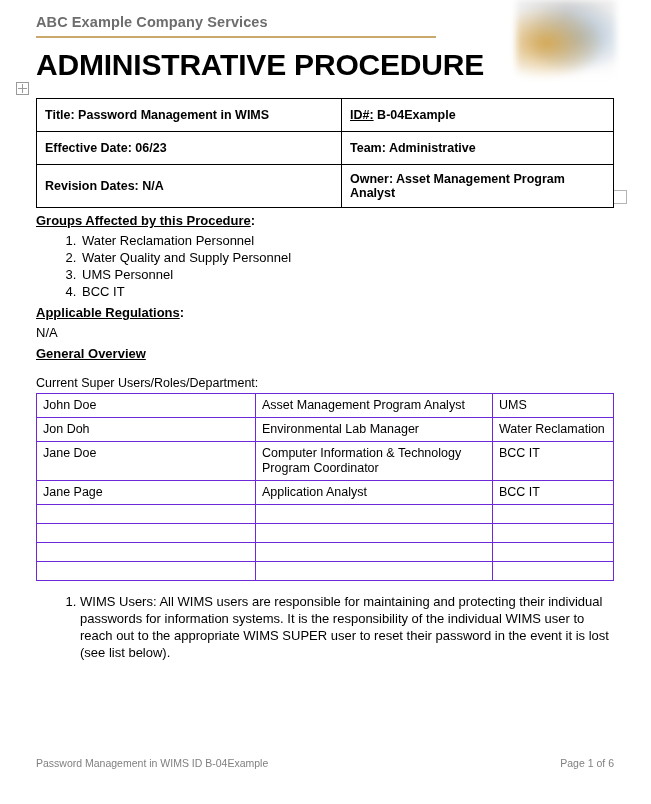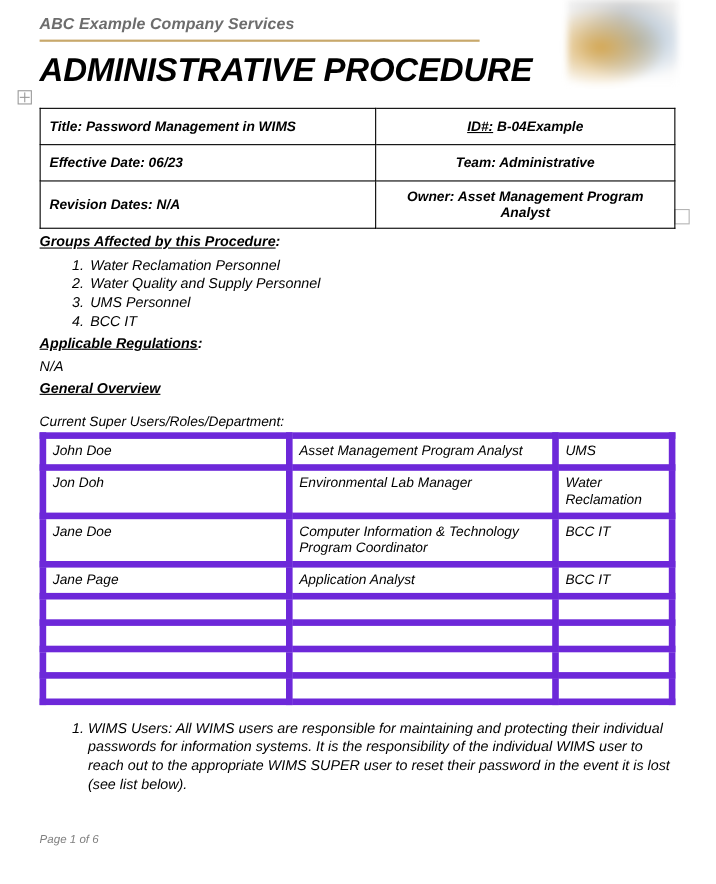--- a/index.html
+++ b/index.html
@@ -13,21 +13,20 @@
     font-family: "Liberation Sans", sans-serif;
     color: #000000;
     position: relative;
     overflow: hidden;
   }
   .page {
     position: relative;
     width: 651px;
     height: 748px;
     background: #ffffff;
-    font-style: italic;
   }
   
   .logo-blob {
     position: absolute;
     top: 0;
     left: 516px;
     width: 100px;
     height: 78px;
     background:
       radial-gradient(ellipse at 30% 55%, rgba(214,160,60,0.85) 0%, rgba(214,160,60,0) 60%),
@@ -106,21 +105,21 @@
   }
   table.meta td {
     border: 1px solid #000;
     font-size: 12.5px;
     font-weight: bold;
     padding: 7px 8px;
     vertical-align: middle;
     height: 18px;
   }
   td.left-cell { text-align: left; }
-  td.right-cell { text-align: center; }
+  td.right-cell { text-align: left; }
   .underline { text-decoration: underline; }
 
   .section {
     margin-top: 3px;
   }
   .section-head {
     font-size: 13px;
     font-weight: bold;
     text-decoration: underline;
     display: inline;
@@ -146,21 +145,21 @@
     font-size: 12.5px;
     margin: 14px 0 3px 0;
   }
 
   table.roles {
     border-collapse: collapse;
     width: 578px;
     table-layout: fixed;
   }
   table.roles td {
-    border: 6px solid #6d28d9;
+    border: 1px solid #6d28d9;
     font-size: 12.5px;
     padding: 4px 6px;
     vertical-align: top;
     line-height: 15px;
   }
   table.roles td.empty { height: 14px; padding: 2px 6px; }
 
   ol.tail {
     margin: 12px 0 0 0;
     padding-left: 44px;
@@ -282,16 +281,17 @@
       </table>
 
       <ol class="tail">
         <li>WIMS Users: All WIMS users are responsible for maintaining and protecting their individual passwords for information systems. It is the responsibility of the individual WIMS user to reach out to the appropriate WIMS SUPER user to reset their password in the event it is lost (see list below).</li>
       </ol>
     </div>
 
   </div>
 
   <div class="footer">
+    <span>Password Management in WIMS ID B-04Example</span>
     <span>Page 1 of 6</span>
   </div>
 
 </div>
 
 </body></html>

